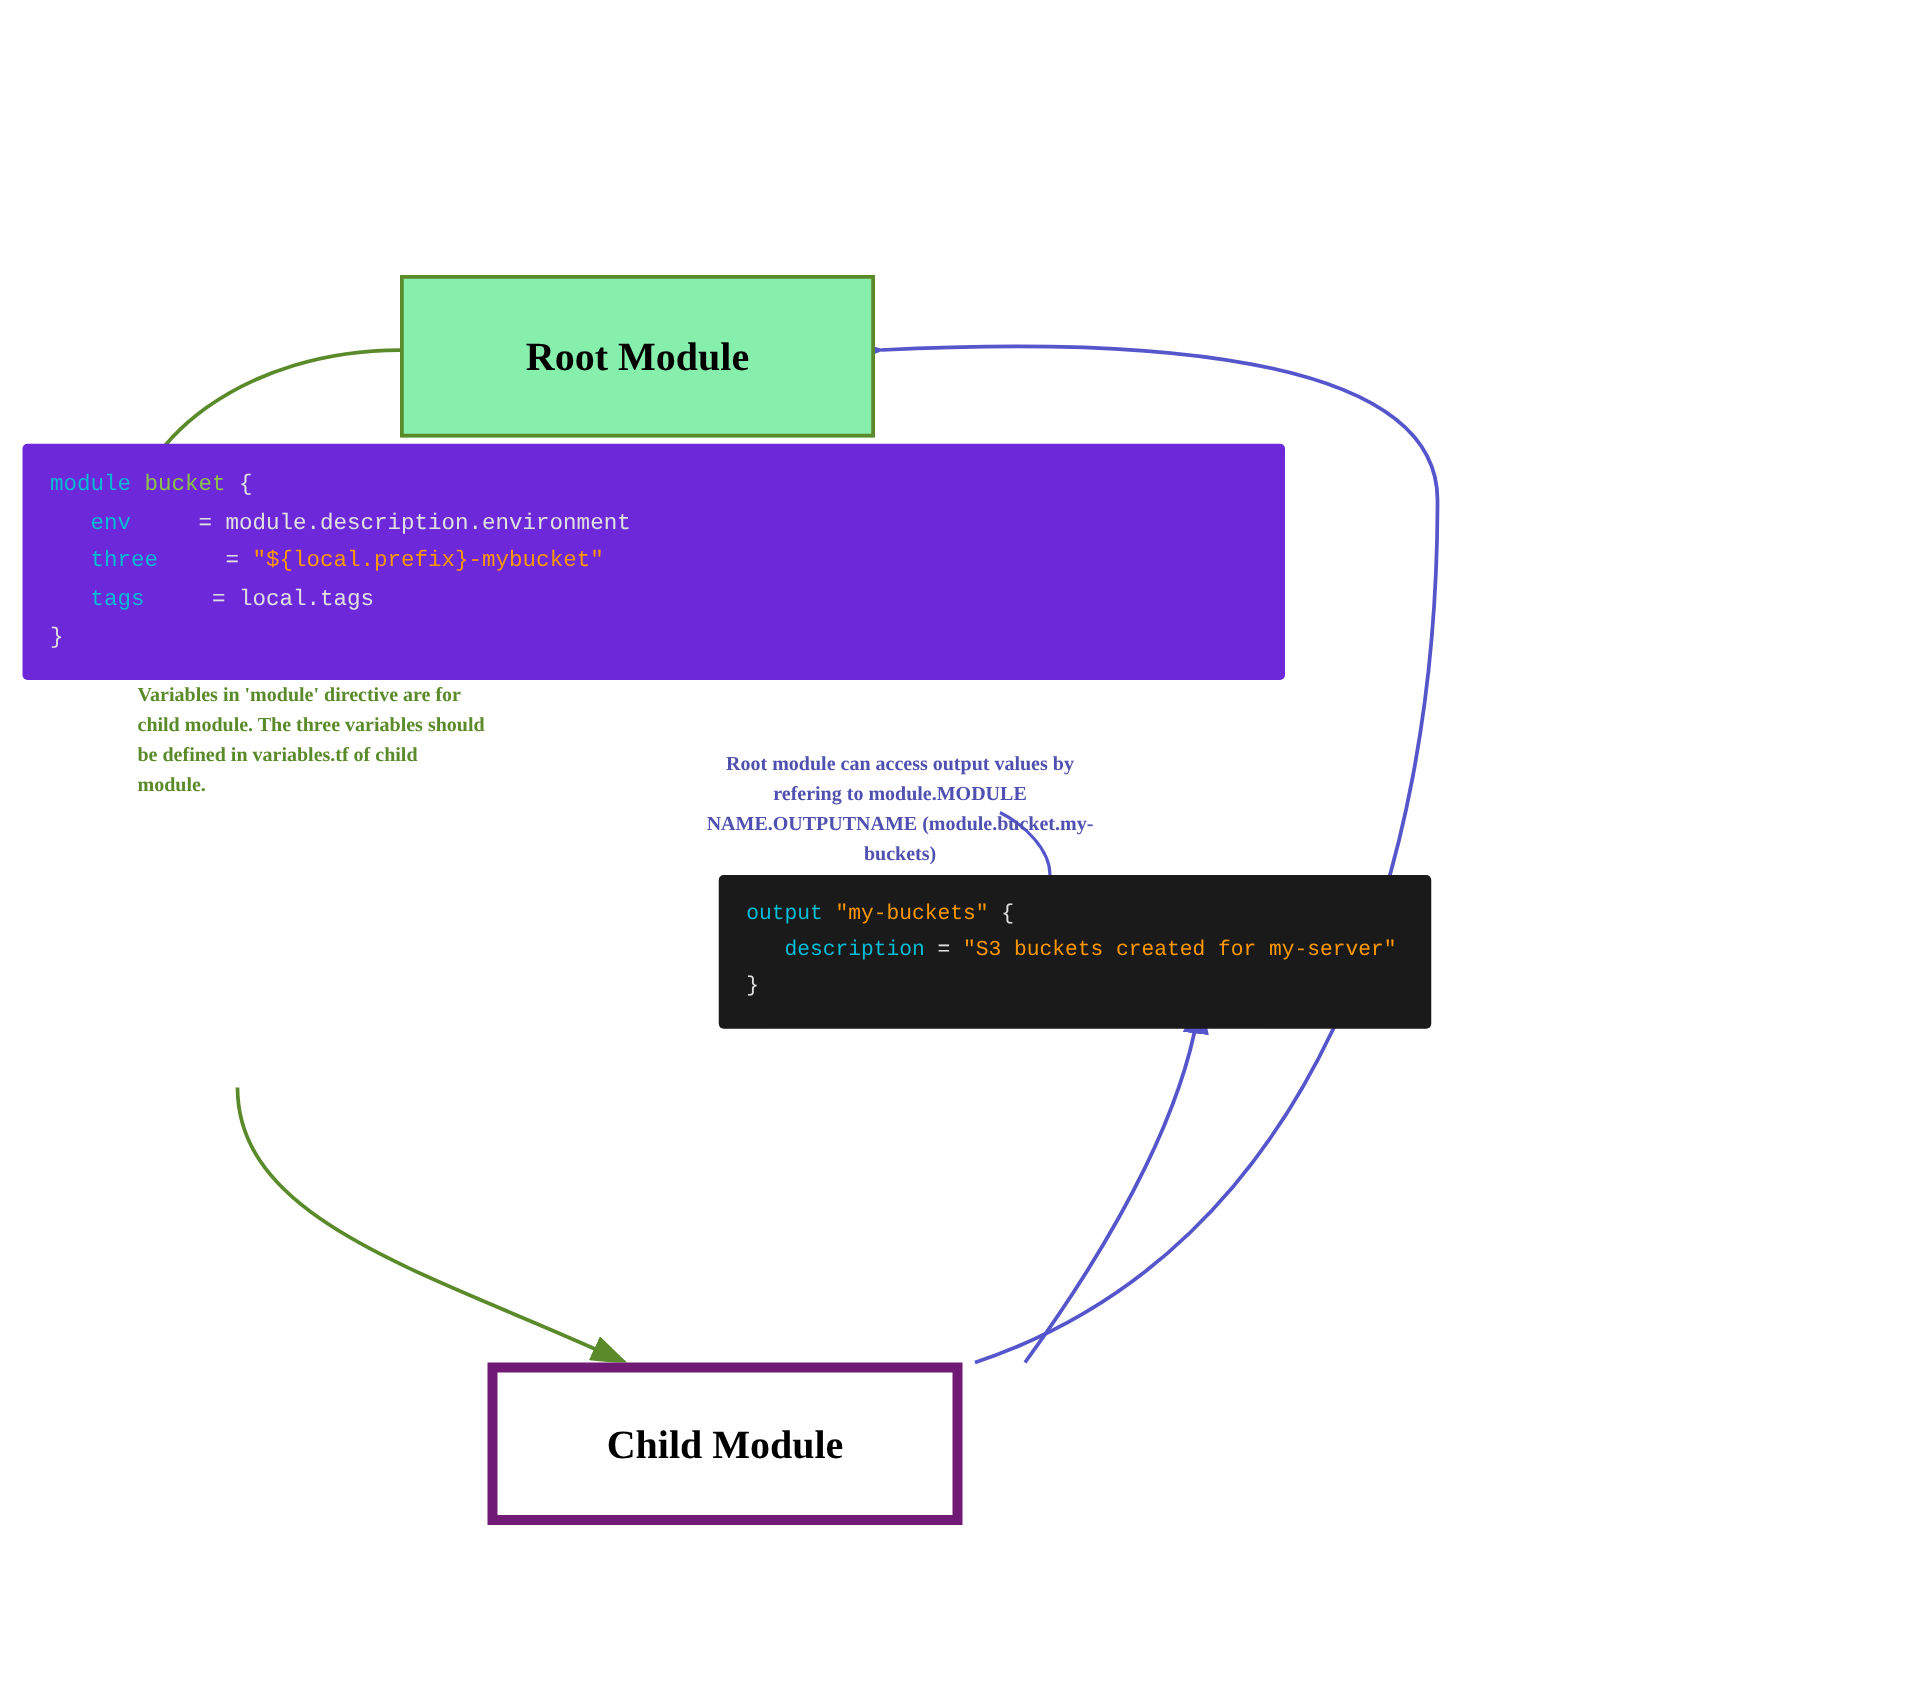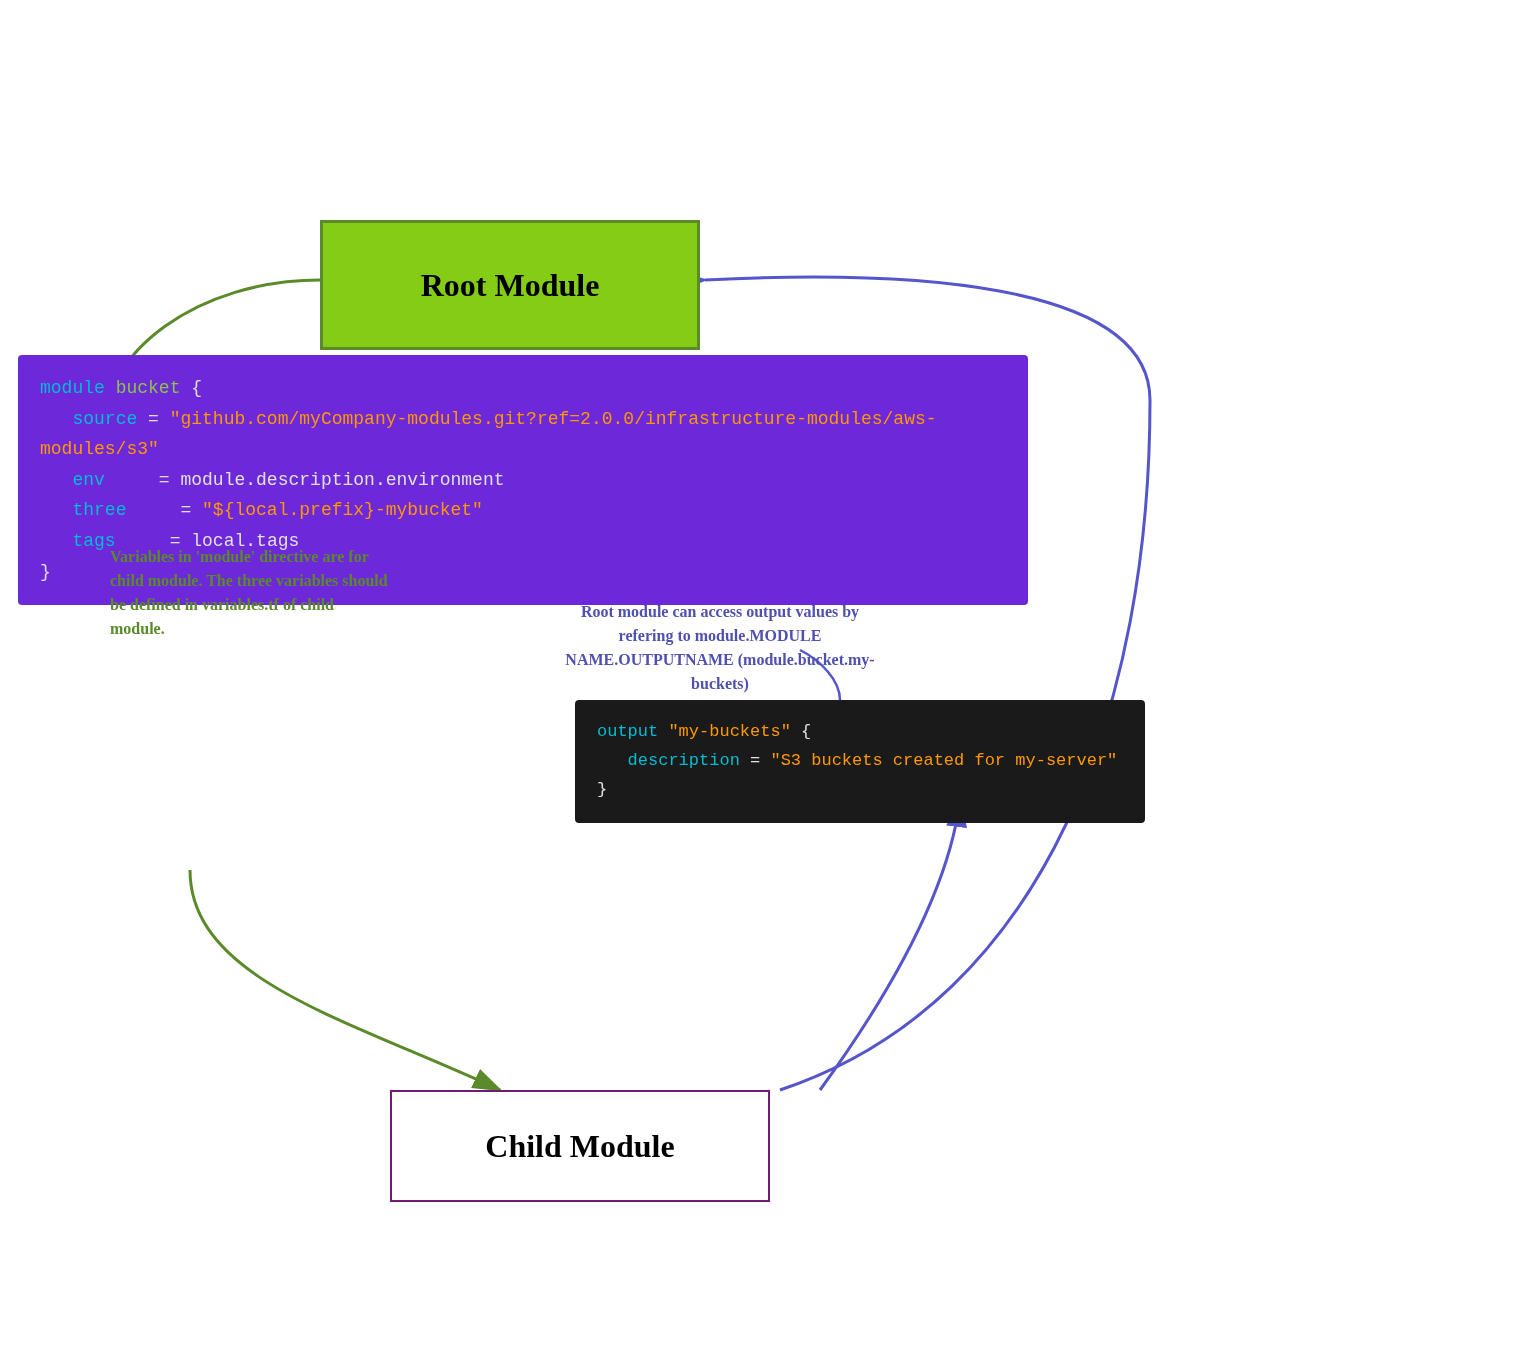--- a/index.html
+++ b/index.html
@@ -20,42 +20,42 @@
     }
 
     
     .root-module-box {
       position: absolute;
       top: 220px;
       left: 320px;
       width: 380px;
       height: 130px;
       border: 3px solid #5a8a2a;
-      background: #84cc16;
+      background: #86efac;
       display: flex;
       align-items: center;
       justify-content: center;
     }
 
     .root-module-box .label {
       font-size: 32px;
       font-weight: 900;
       text-align: center;
       line-height: 1.2;
       color: #000;
     }
 
     
     .child-module-box {
       position: absolute;
       top: 1090px;
       left: 390px;
       width: 380px;
-      height: 112px;
-      border: 2px solid #701a75;
+      height: 130px;
+      border: 8px solid #701a75;
       background: #fff;
       display: flex;
       align-items: center;
       justify-content: center;
     }
 
     .child-module-box .label {
       font-size: 32px;
       font-weight: 900;
       text-align: center;
@@ -171,26 +171,20 @@
 
   <div class="code-block-top">
     <div>
       <span class="kw-teal">module</span>
       <span class="val-white"> </span>
       <span class="kw-green">bucket</span>
       <span class="val-white"> {</span>
     </div>
     <div>
       <span class="val-white">&nbsp;&nbsp;</span>
-      <span class="kw-teal">source</span>
-      <span class="val-white"> = </span>
-      <span class="str-orange">"github.com/myCompany-modules.git?ref=2.0.0/infrastructure-modules/aws-modules/s3"</span>
-    </div>
-    <div>
-      <span class="val-white">&nbsp;&nbsp;</span>
       <span class="kw-teal">env</span>
       <span class="val-white">&nbsp;&nbsp;&nbsp;&nbsp;= </span>
       <span class="val-white">module.description.environment</span>
     </div>
     <div>
       <span class="val-white">&nbsp;&nbsp;</span>
       <span class="kw-teal">three</span>
       <span class="val-white">&nbsp;&nbsp;&nbsp;&nbsp;= </span>
       <span class="str-orange">"${local.prefix}-mybucket"</span>
     </div>

